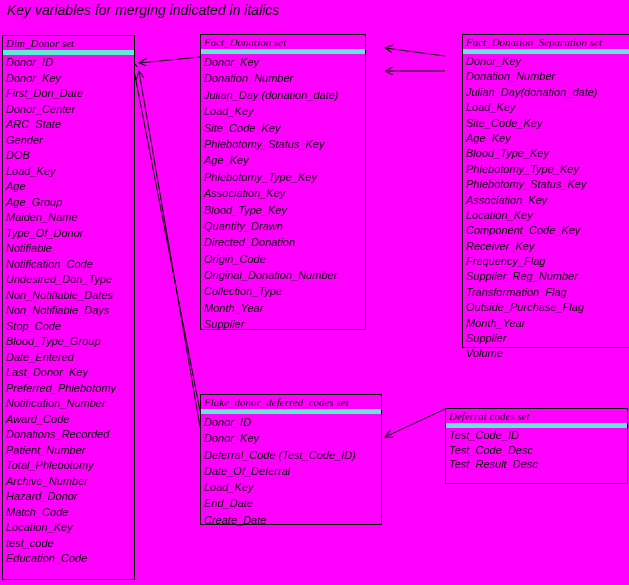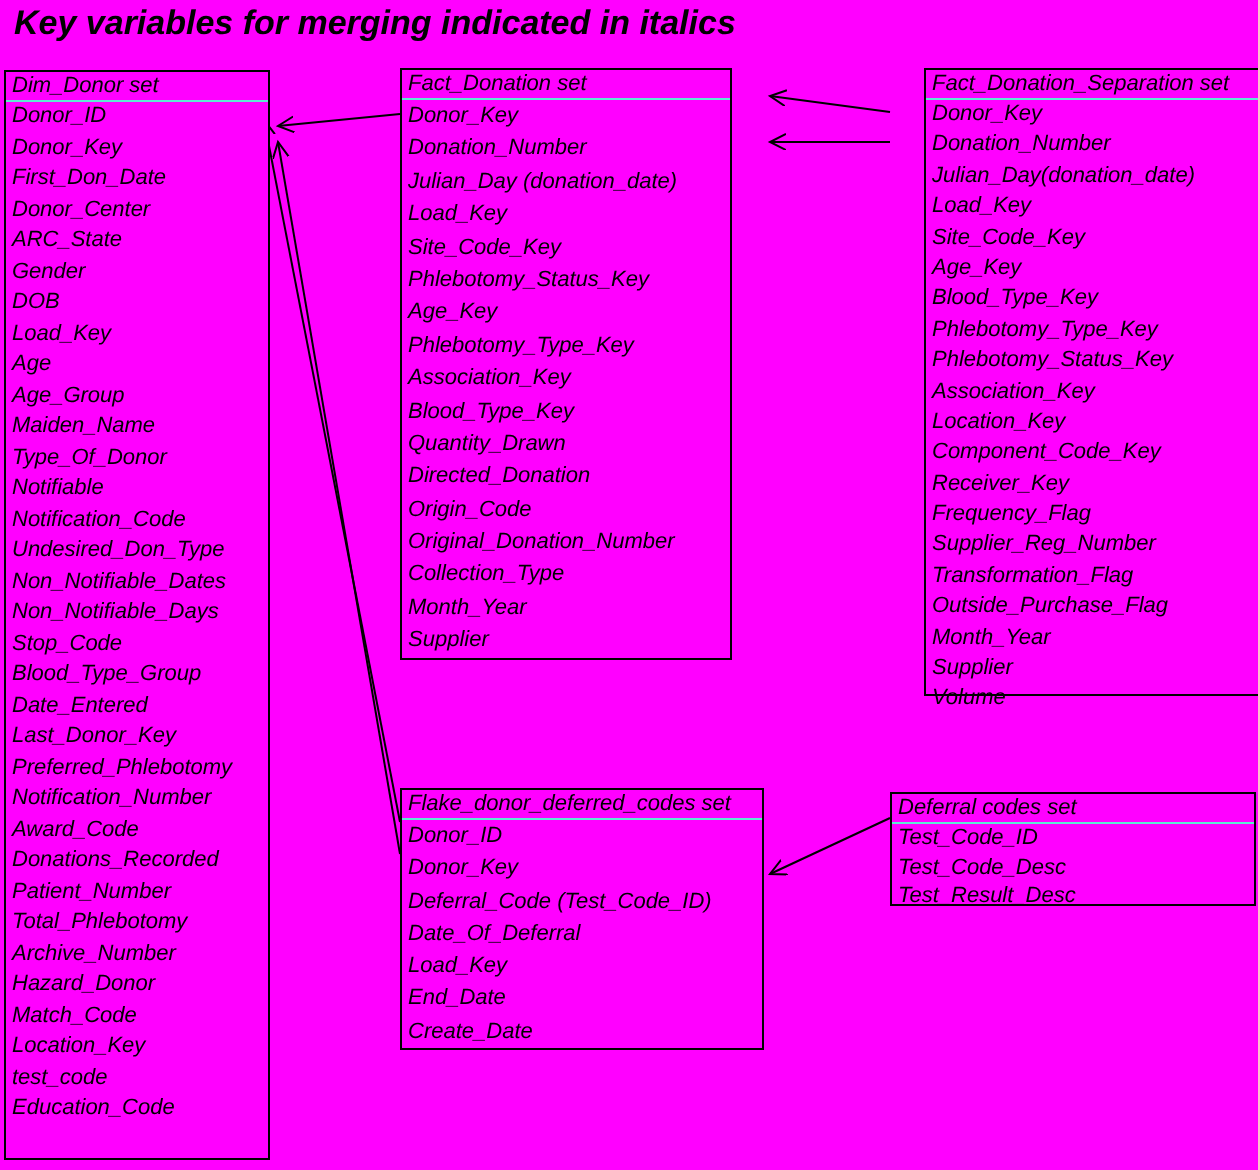--- a/index.html
+++ b/index.html
@@ -6,37 +6,37 @@
   .canvas {
     position:relative;
     width:629px; height:585px;
     background:#FF00FF;
     color:#000;
     font-family:"Liberation Sans", sans-serif;
     overflow:hidden;
   }
   .note {
     position:absolute; left:7px; top:2px;
-    font-size:17px; font-style:italic; font-weight:bold;
+    font-size:14px; font-style:italic; font-weight:normal;
     white-space:nowrap;
   }
   svg.links { position:absolute; left:0; top:0; pointer-events:none; }
   .box {
     position:absolute;
     box-sizing:border-box;
     border:1px solid #000;
     background:#FF00FF;
     font-style:italic;
   }
   .box-title {
     height:14px; line-height:14px;
-    border-bottom:1px solid #5eead4;
+    border-bottom:5px solid #5eead4;
     padding-left:3px;
     font-size:11px;
-    white-space:nowrap; overflow:hidden;
+    white-space:nowrap; overflow:hidden;font-family:Liberation Serif, serif;
   }
   .fields { overflow:hidden; }
   .field {
     height:var(--rh); line-height:var(--rh);
     padding-left:3px;
     font-size:11px;
     white-space:nowrap; overflow:hidden;
   }
   .field.key { font-weight:normal; }
 </style>
@@ -155,21 +155,21 @@
         <div class="field key">Donor_ID</div>
         <div class="field key">Donor_Key</div>
         <div class="field key">Deferral_Code (Test_Code_ID)</div>
         <div class="field key">Date_Of_Deferral</div>
         <div class="field">Load_Key</div>
         <div class="field">End_Date</div>
         <div class="field">Create_Date</div>
       </div>
   </div>
 
-  <div class="box" style="left:445px;top:396px;width:183px;height:57px;--rh:14.7px">
+  <div class="box" style="left:445px;top:408px;width:183px;height:76px;--rh:14.7px">
     <div class="box-title">Deferral codes set</div>
     <div class="fields">
         <div class="field key">Test_Code_ID</div>
         <div class="field">Test_Code_Desc</div>
         <div class="field">Test_Result_Desc</div>
       </div>
   </div>
 
 </div>
 

